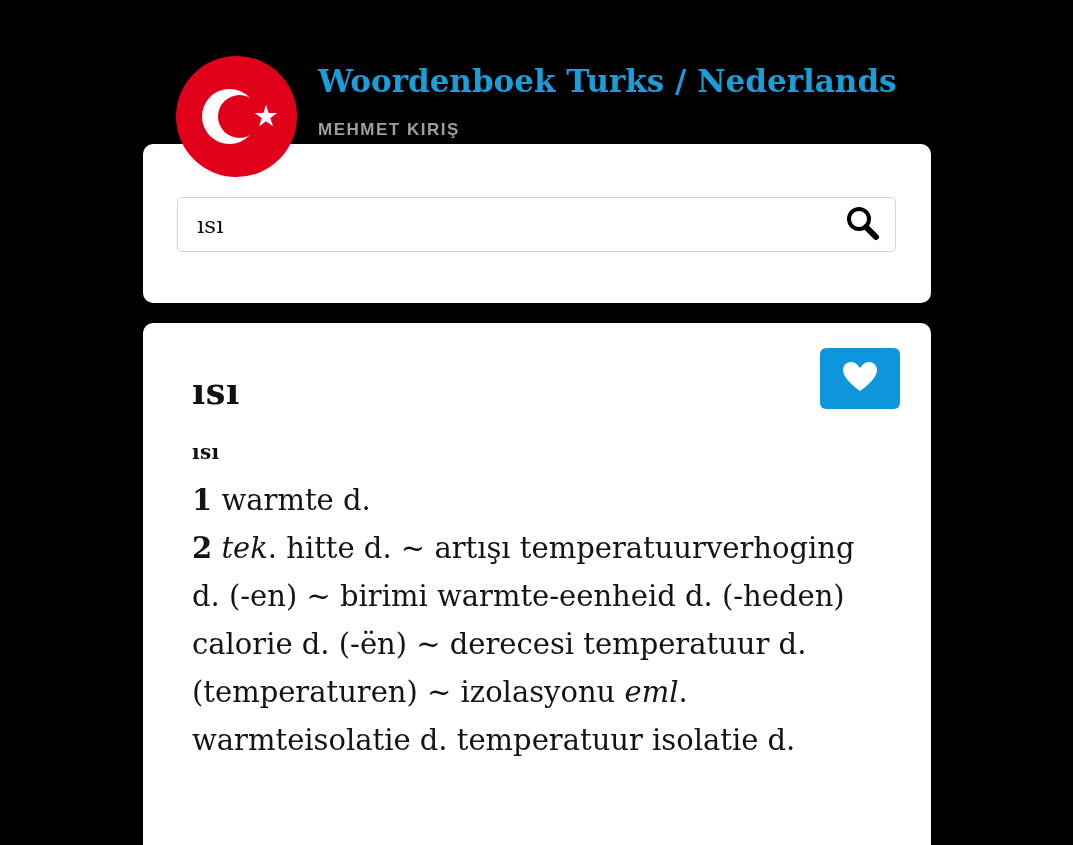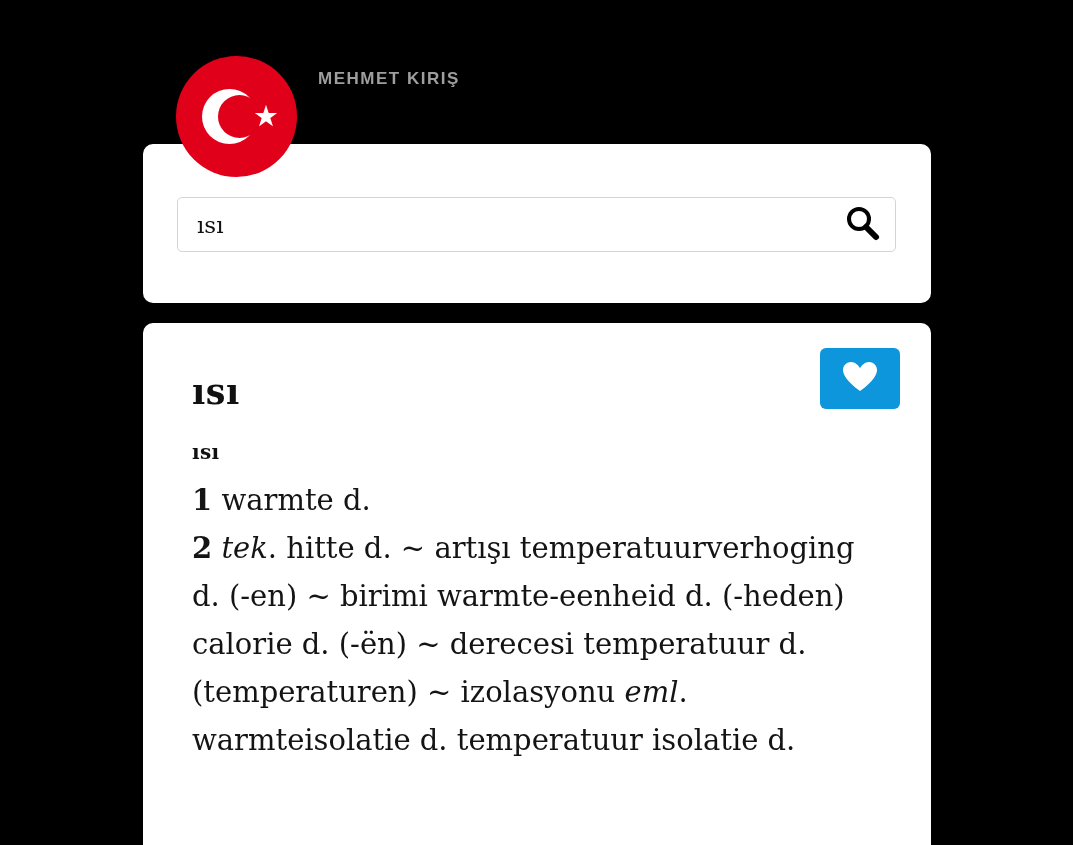--- a/index.html
+++ b/index.html
@@ -77,28 +77,27 @@
     color: #1b9dd9;
     font-family: "DejaVu Serif", "Liberation Serif", serif;
     font-weight: bold;
     font-size: 31px;
     line-height: 38px;
     letter-spacing: 0px;
     white-space: nowrap;
   }
 
   .app-subtitle {
-    margin-top: 7px;
+    margin-top: 20px;
     color: #9e9e9e;
     font-family: "Liberation Sans", sans-serif;
     font-weight: bold;
     font-size: 17px;
     letter-spacing: 1.5px;
     white-space: nowrap;
-    text-align: center;
   }
 
   
   .search-card {
     position: absolute;
     left: 143px;
     top: 144px;
     width: 788px;
     height: 159px;
     background: #ffffff;
@@ -214,20 +213,21 @@
 
 <div class="app">
 
   <div class="header">
     <div class="flag-logo">
       <div class="crescent-outer"></div>
       <div class="crescent-inner"></div>
       <div class="star">★</div>
     </div>
     <div class="title-block">
+      <div class="app-title">Woordenboek Turks / Nederlands</div>
       <div class="app-subtitle">MEHMET KIRIŞ</div>
     </div>
   </div>
 
   <div class="search-card">
     <div class="search-box">
       <input class="search-input" type="text" value="ısı" style="">
       <button class="search-btn">
         <span>
           <svg width="40" height="40" viewBox="0 0 40 40">

